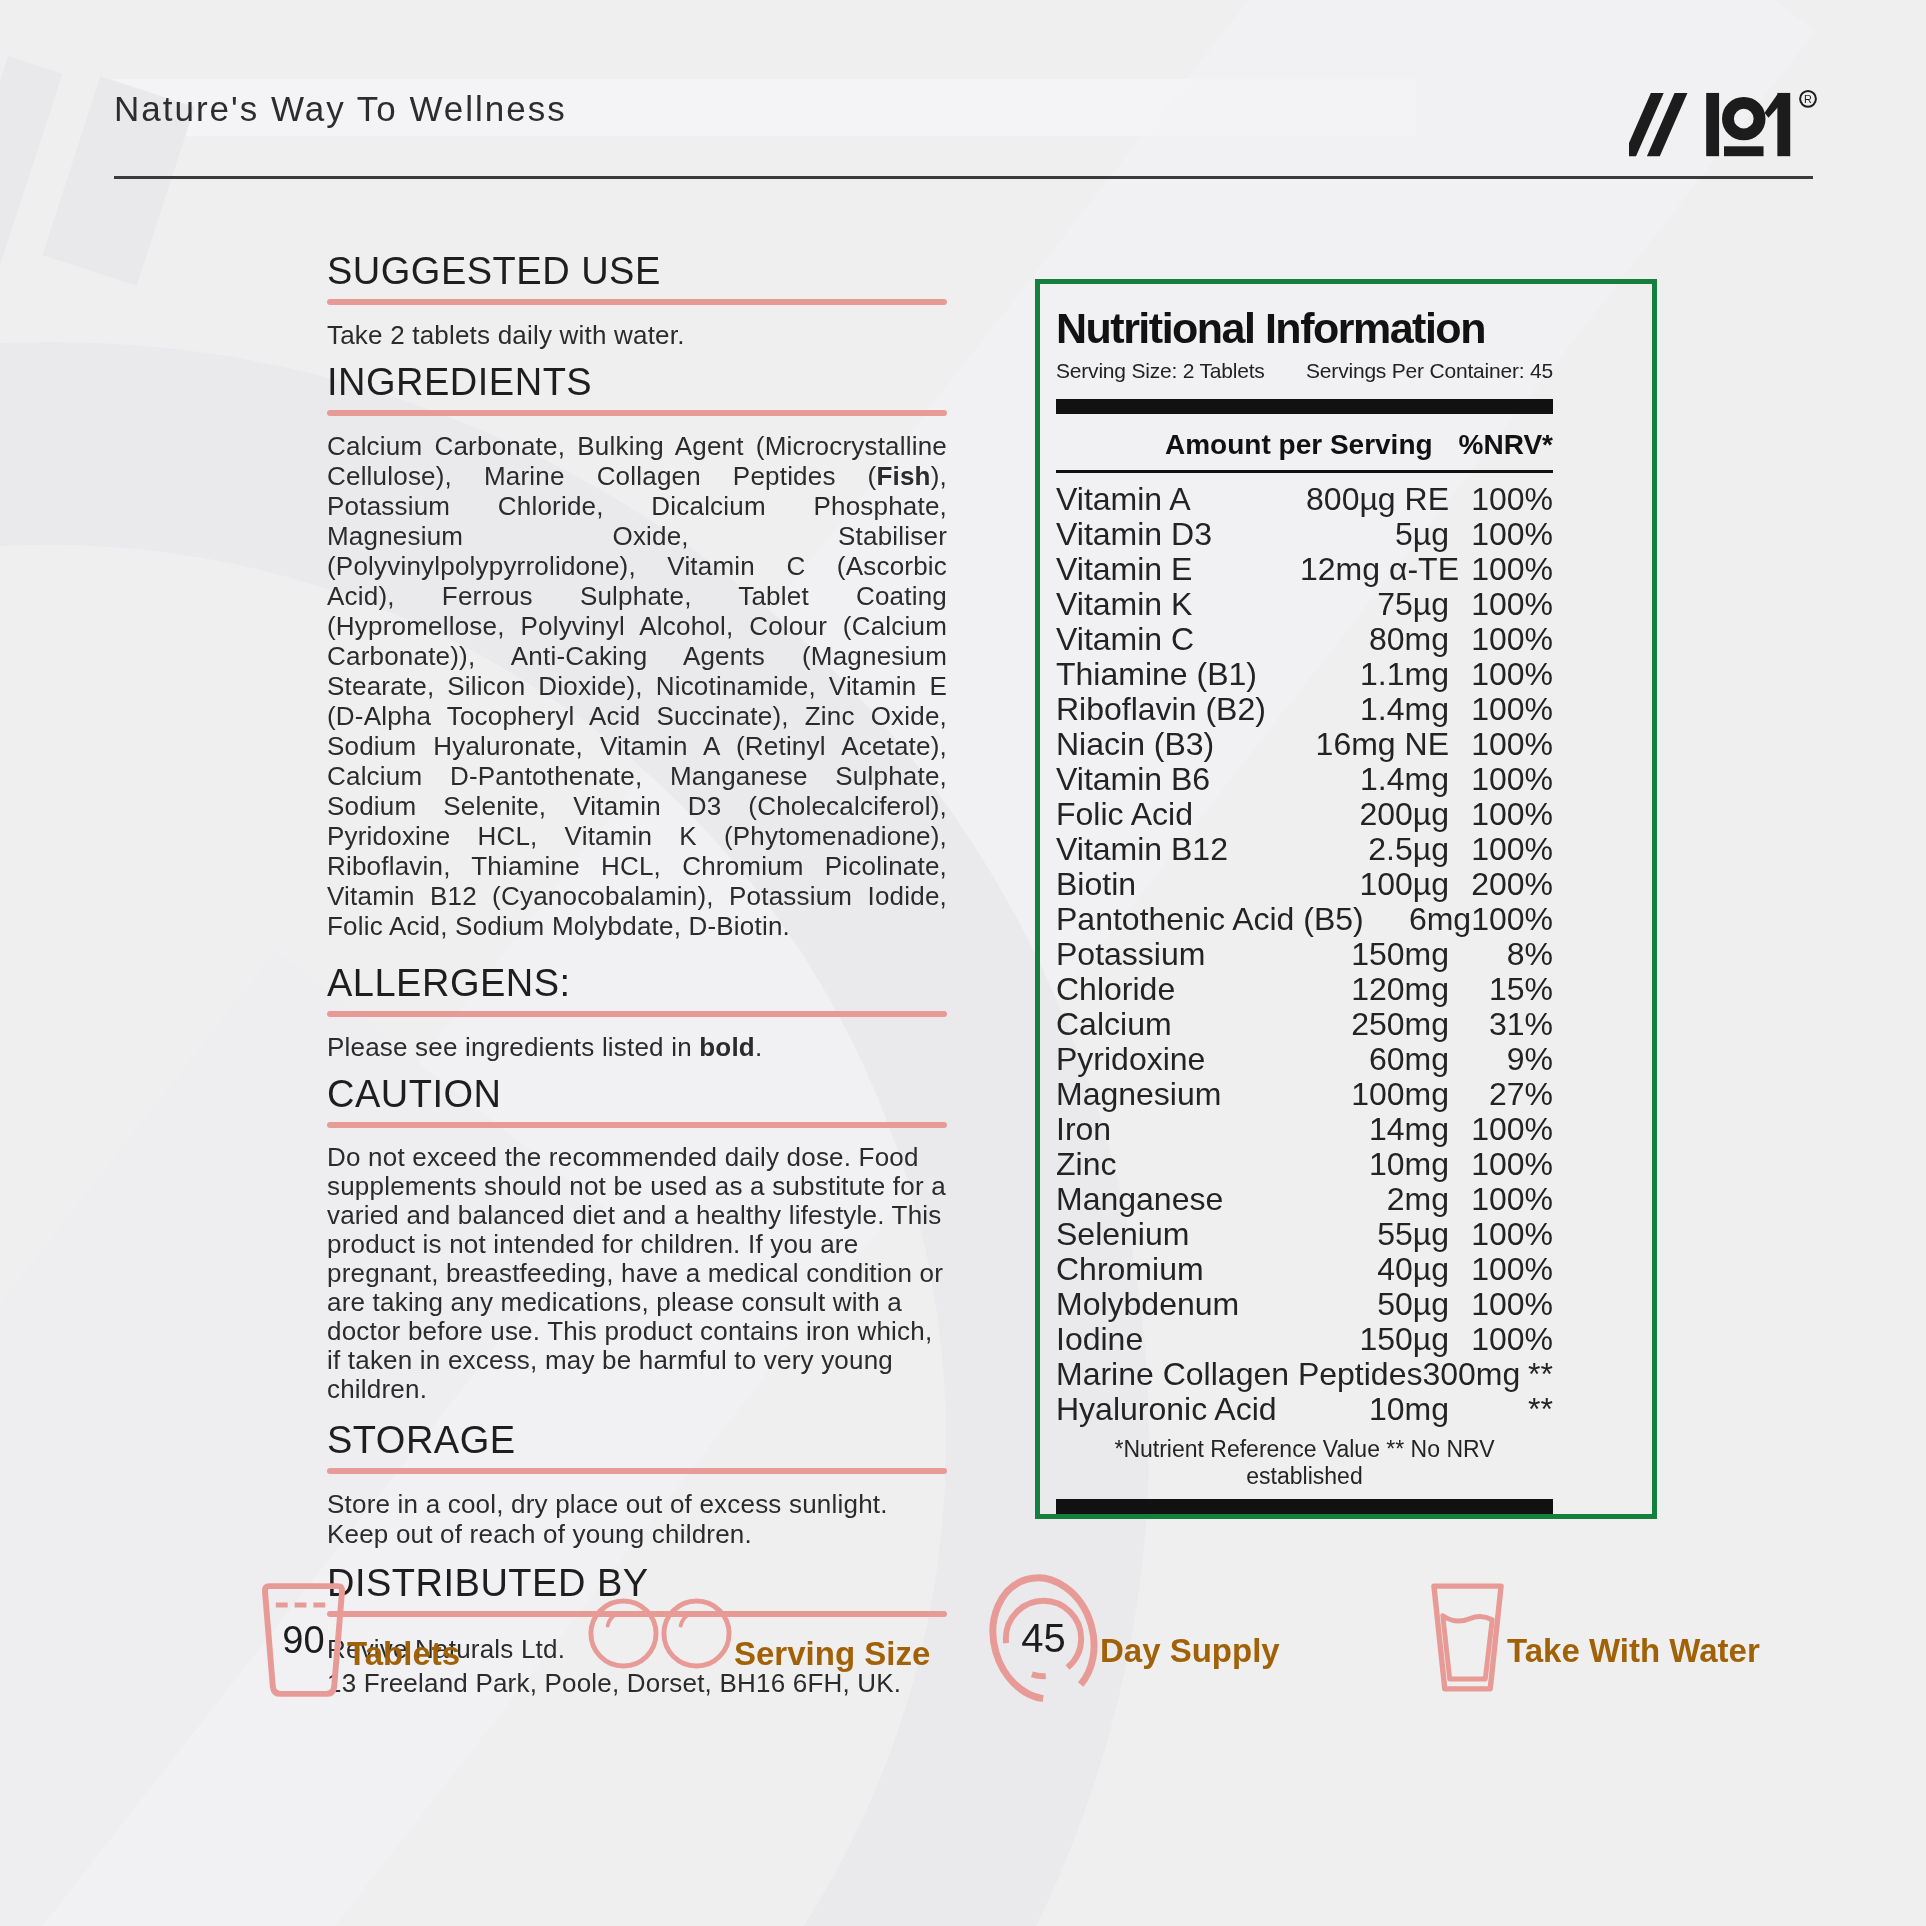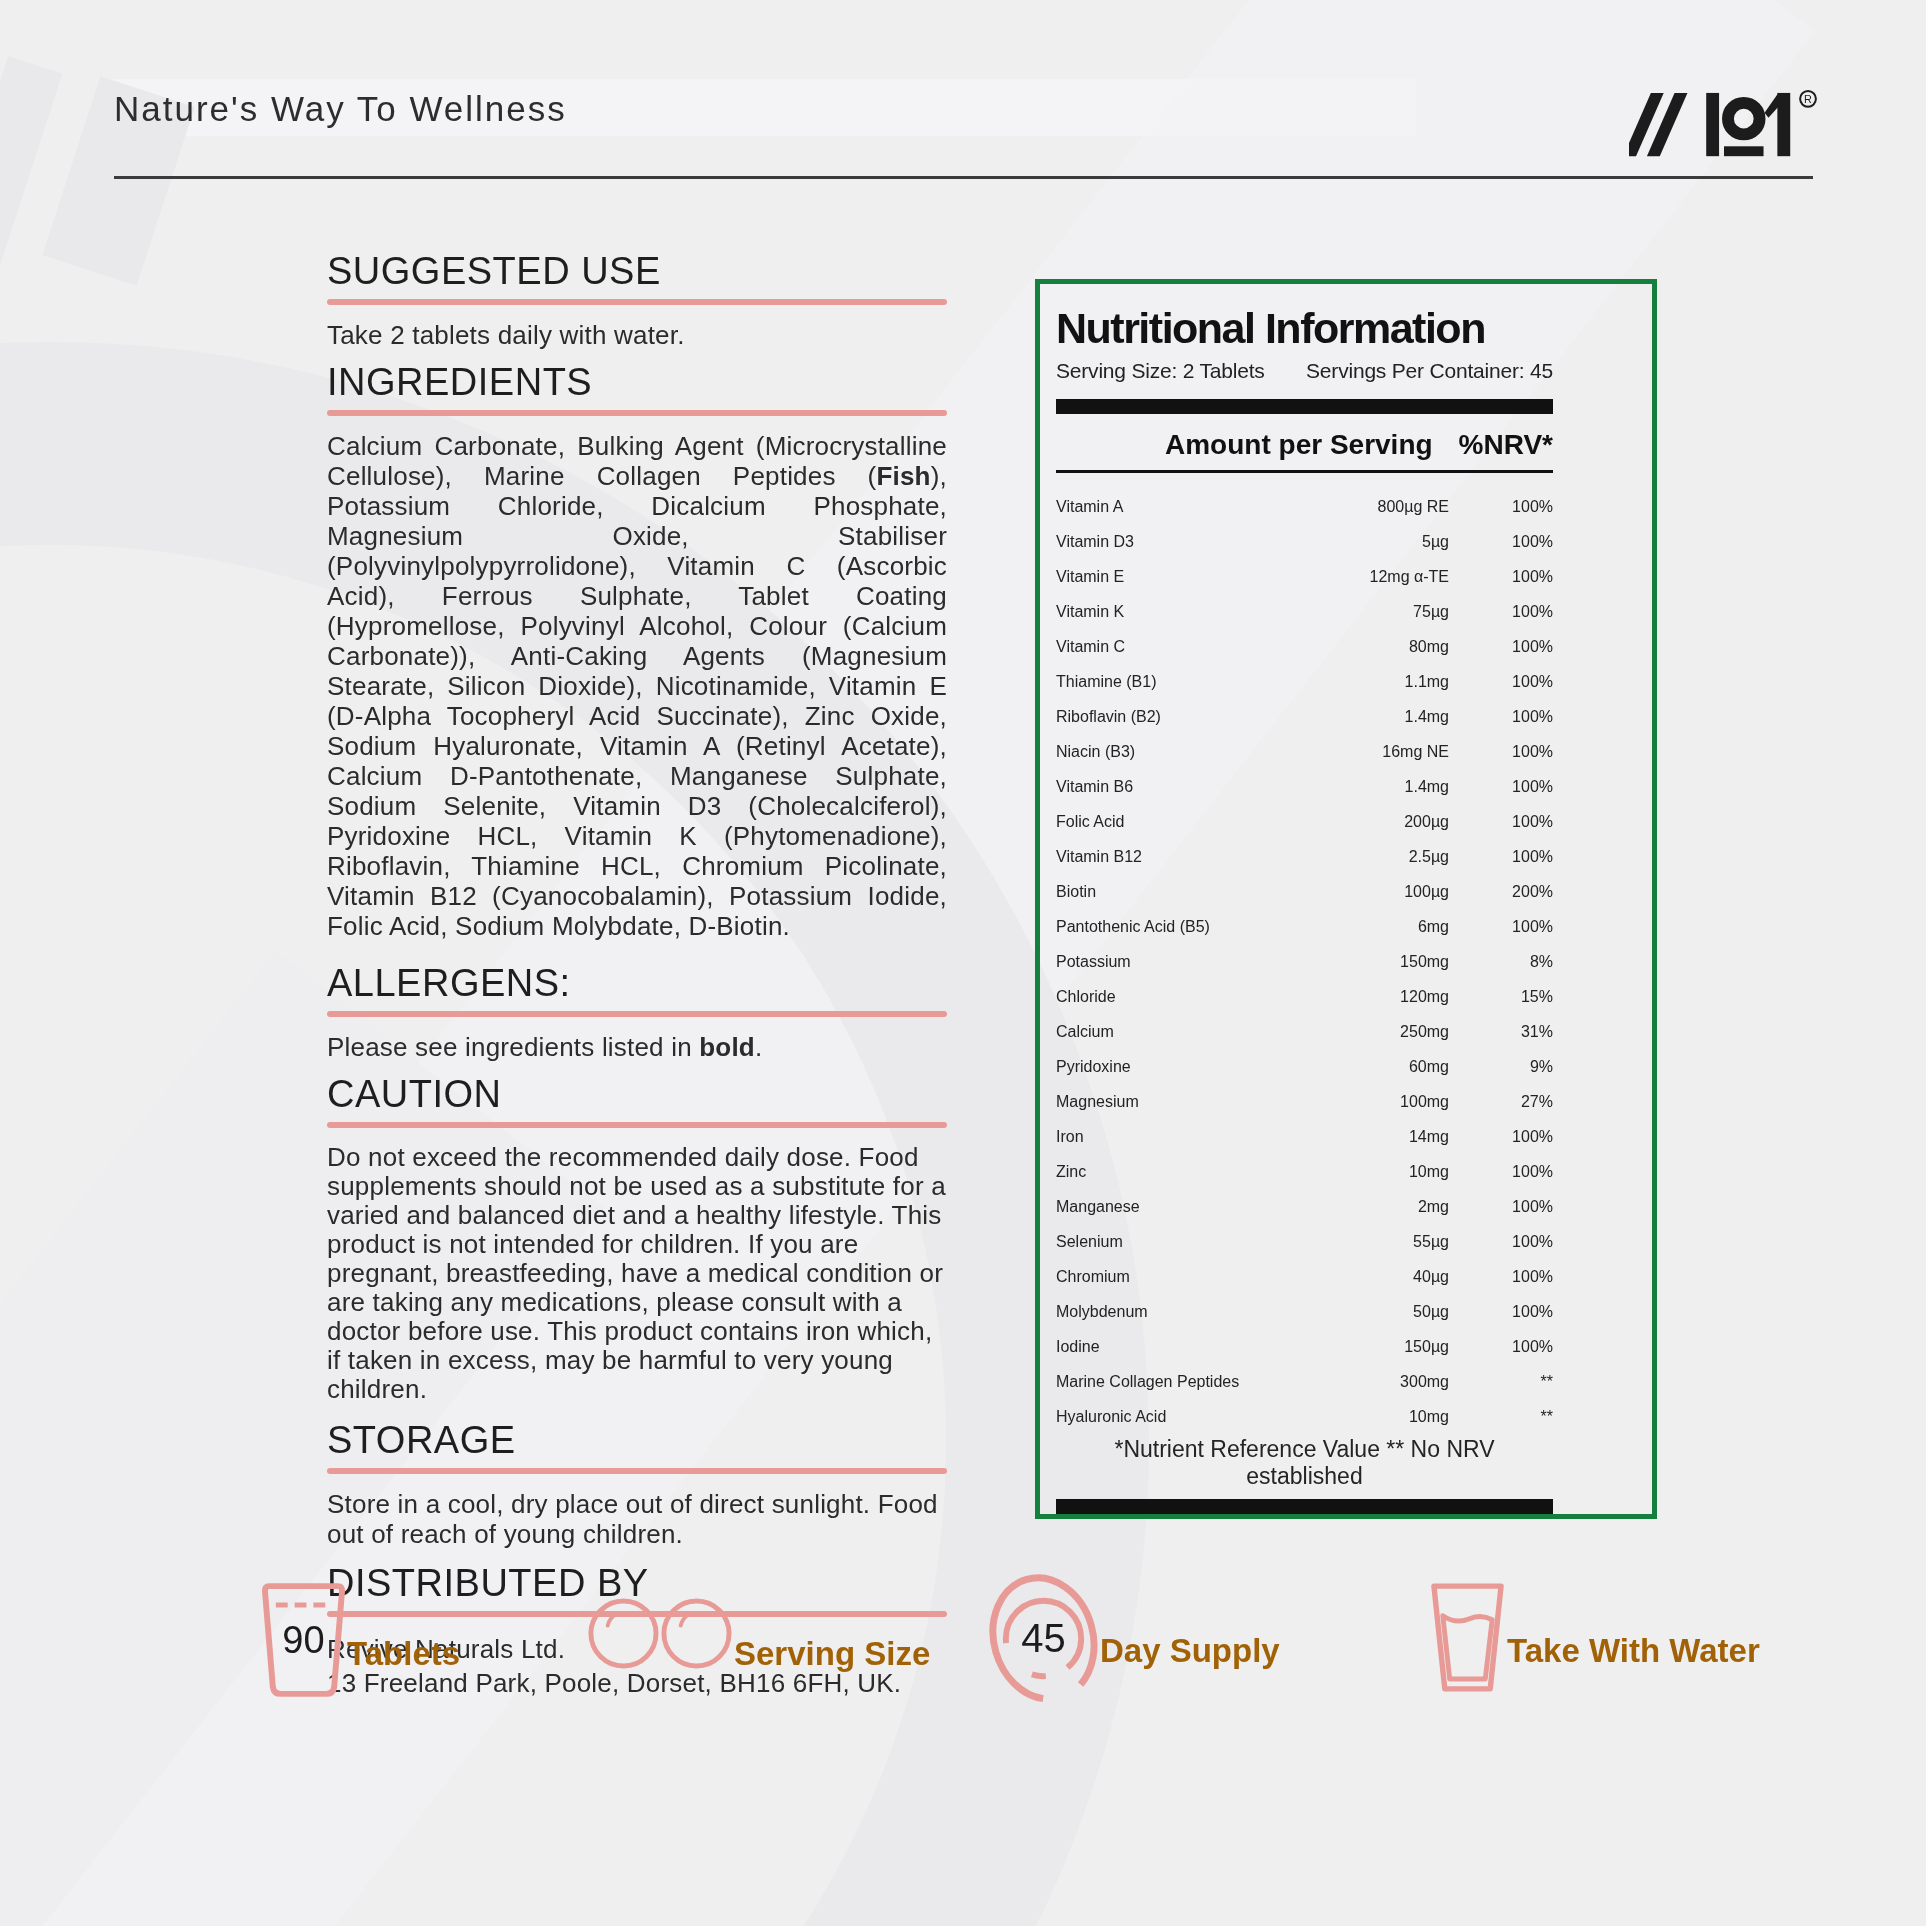--- a/index.html
+++ b/index.html
@@ -43,21 +43,21 @@
     position:absolute;left:1035px;top:279px;width:622px;height:1240px;
     border:5px solid #15803d;box-sizing:border-box;
     padding:16px 99px 0 16px;
   }
   .panel-title{font-size:43px;font-weight:bold;letter-spacing:-1.5px;color:#121212;margin-top:4px;white-space:nowrap;}
   .serving-line{display:flex;justify-content:space-between;font-size:21px;letter-spacing:-0.2px;margin-top:6px;color:#222;}
   .bar-thick{height:15px;background:#111;margin-top:16px;}
   .col-head{display:flex;justify-content:flex-end;gap:26px;font-weight:bold;font-size:28px;margin-top:15px;color:#111;}
   .bar-thin{height:3px;background:#111;margin-top:9px;}
   .rows{margin-top:8px;}
-  .nrow{display:flex;align-items:flex-end;height:35px;font-size:16px;color:#232323;}
+  .nrow{display:flex;align-items:flex-start;height:35px;font-size:32px;color:#232323;}
   .nrow .nm{flex:1;text-align:left;white-space:nowrap;}
   .nrow .amt{width:149px;text-align:right;white-space:nowrap;}
   .nrow .nrv{width:104px;text-align:right;white-space:nowrap;}
   .footnote{text-align:center;font-size:23px;margin-top:10px;color:#242424;}
   .panel .bar-bottom{height:15px;background:#111;margin-top:9px;}
 
   
   .badge{position:absolute;width:218px;display:flex;align-items:center;}
   .badge-label{font-size:33px;font-weight:bold;color:#a16207;margin-top:26px;white-space:nowrap;}
   .icon-wrap{position:relative;display:flex;align-items:center;justify-content:center;}
@@ -122,21 +122,21 @@
 
     <div class="mt14">
       <div class="sec-h">CAUTION</div>
       <div class="sec-rule"></div>
       <div class="sec-body caut">Do not exceed the recommended daily dose. Food supplements should not be used as a substitute for a varied and balanced diet and a healthy lifestyle. This product is not intended for children. If you are pregnant, breastfeeding, have a medical condition or are taking any medications, please consult with a doctor before use. This product contains iron which, if taken in excess, may be harmful to very young children.</div>
     </div>
 
     <div class="mt18">
       <div class="sec-h">STORAGE</div>
       <div class="sec-rule"></div>
-      <div class="sec-body">Store in a cool, dry place out of direct sunlight. Food out of reach of young children.</div>
+      <div class="sec-body">Store in a cool, dry place out of excess sunlight. Keep out of reach of young children.</div>
     </div>
 
     <div class="mt16">
       <div class="sec-h">DISTRIBUTED BY</div>
       <div class="sec-rule"></div>
       <div class="sec-body addr">Revive Naturals Ltd.</div>
       <div class="sec-body addr" style="margin-top:0;">13 Freeland Park, Poole, Dorset, BH16 6FH, UK.</div>
     </div>
   </div>
 

